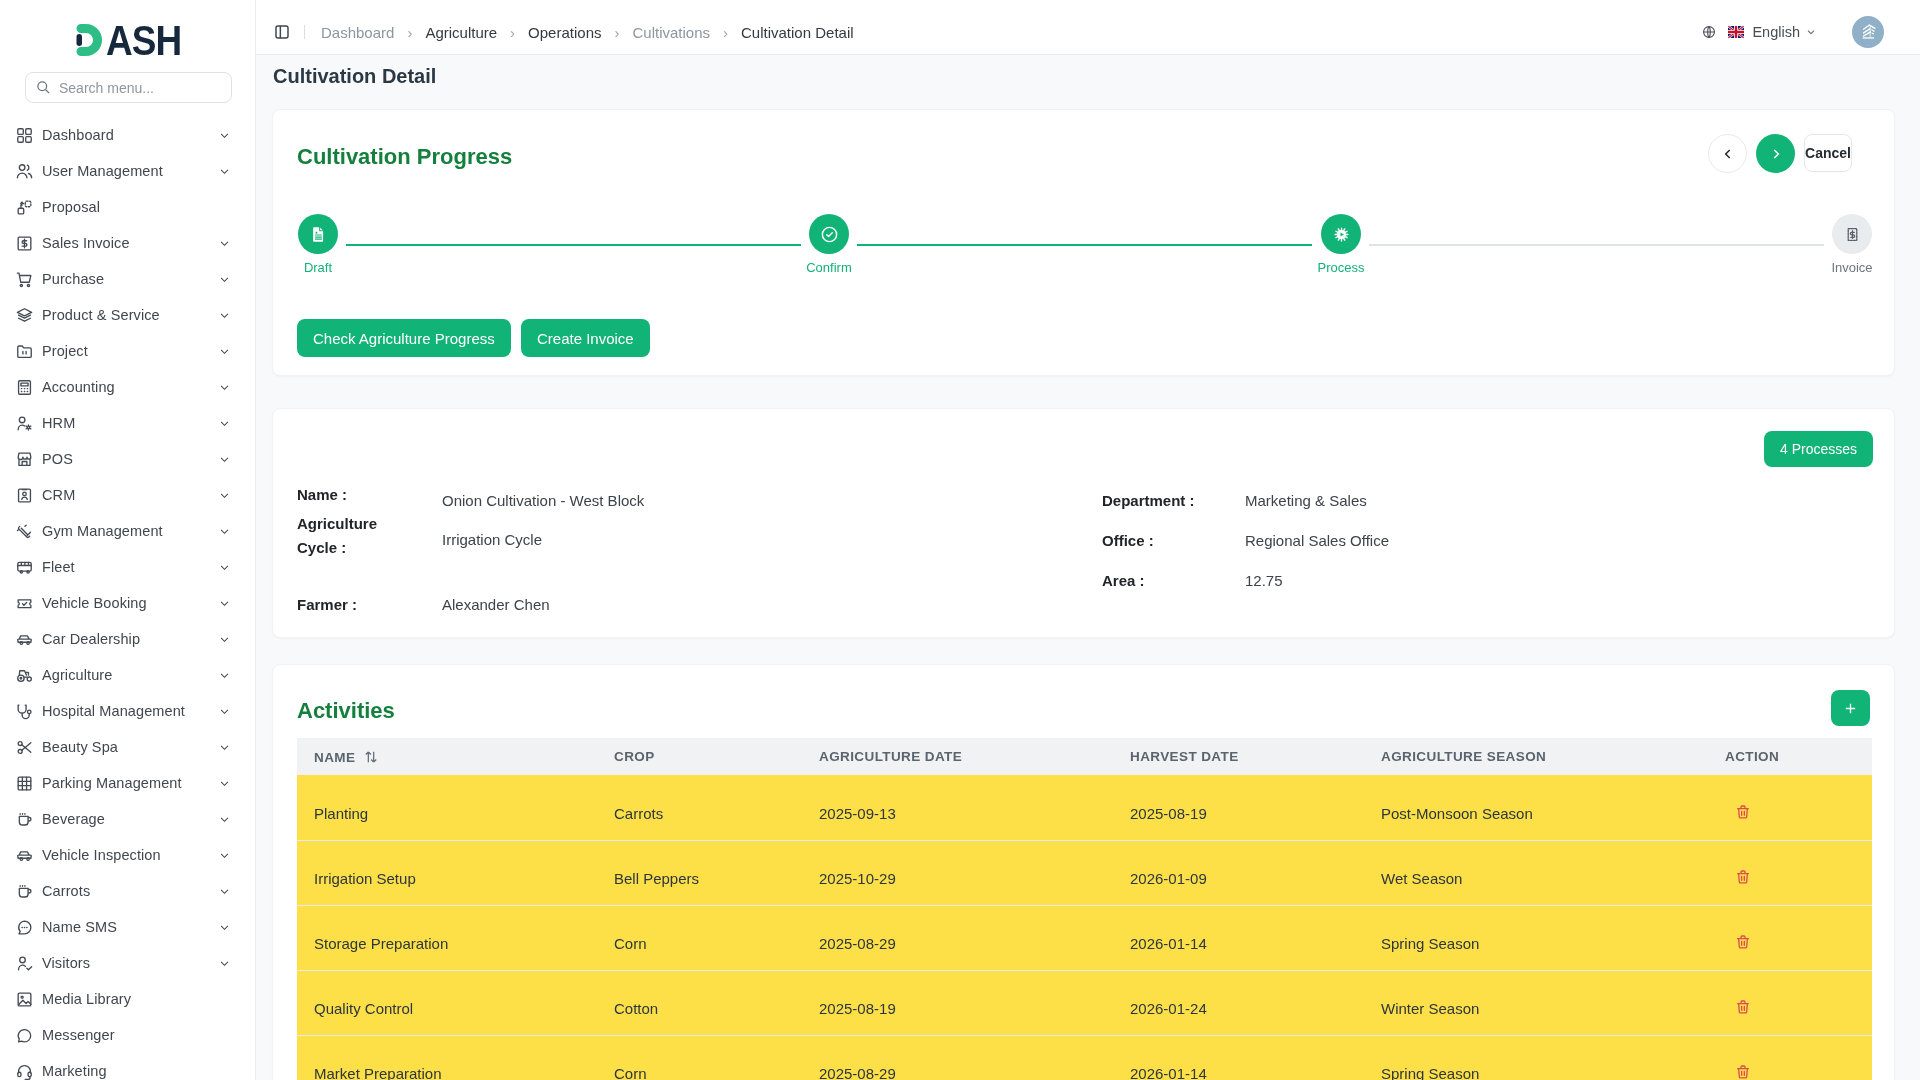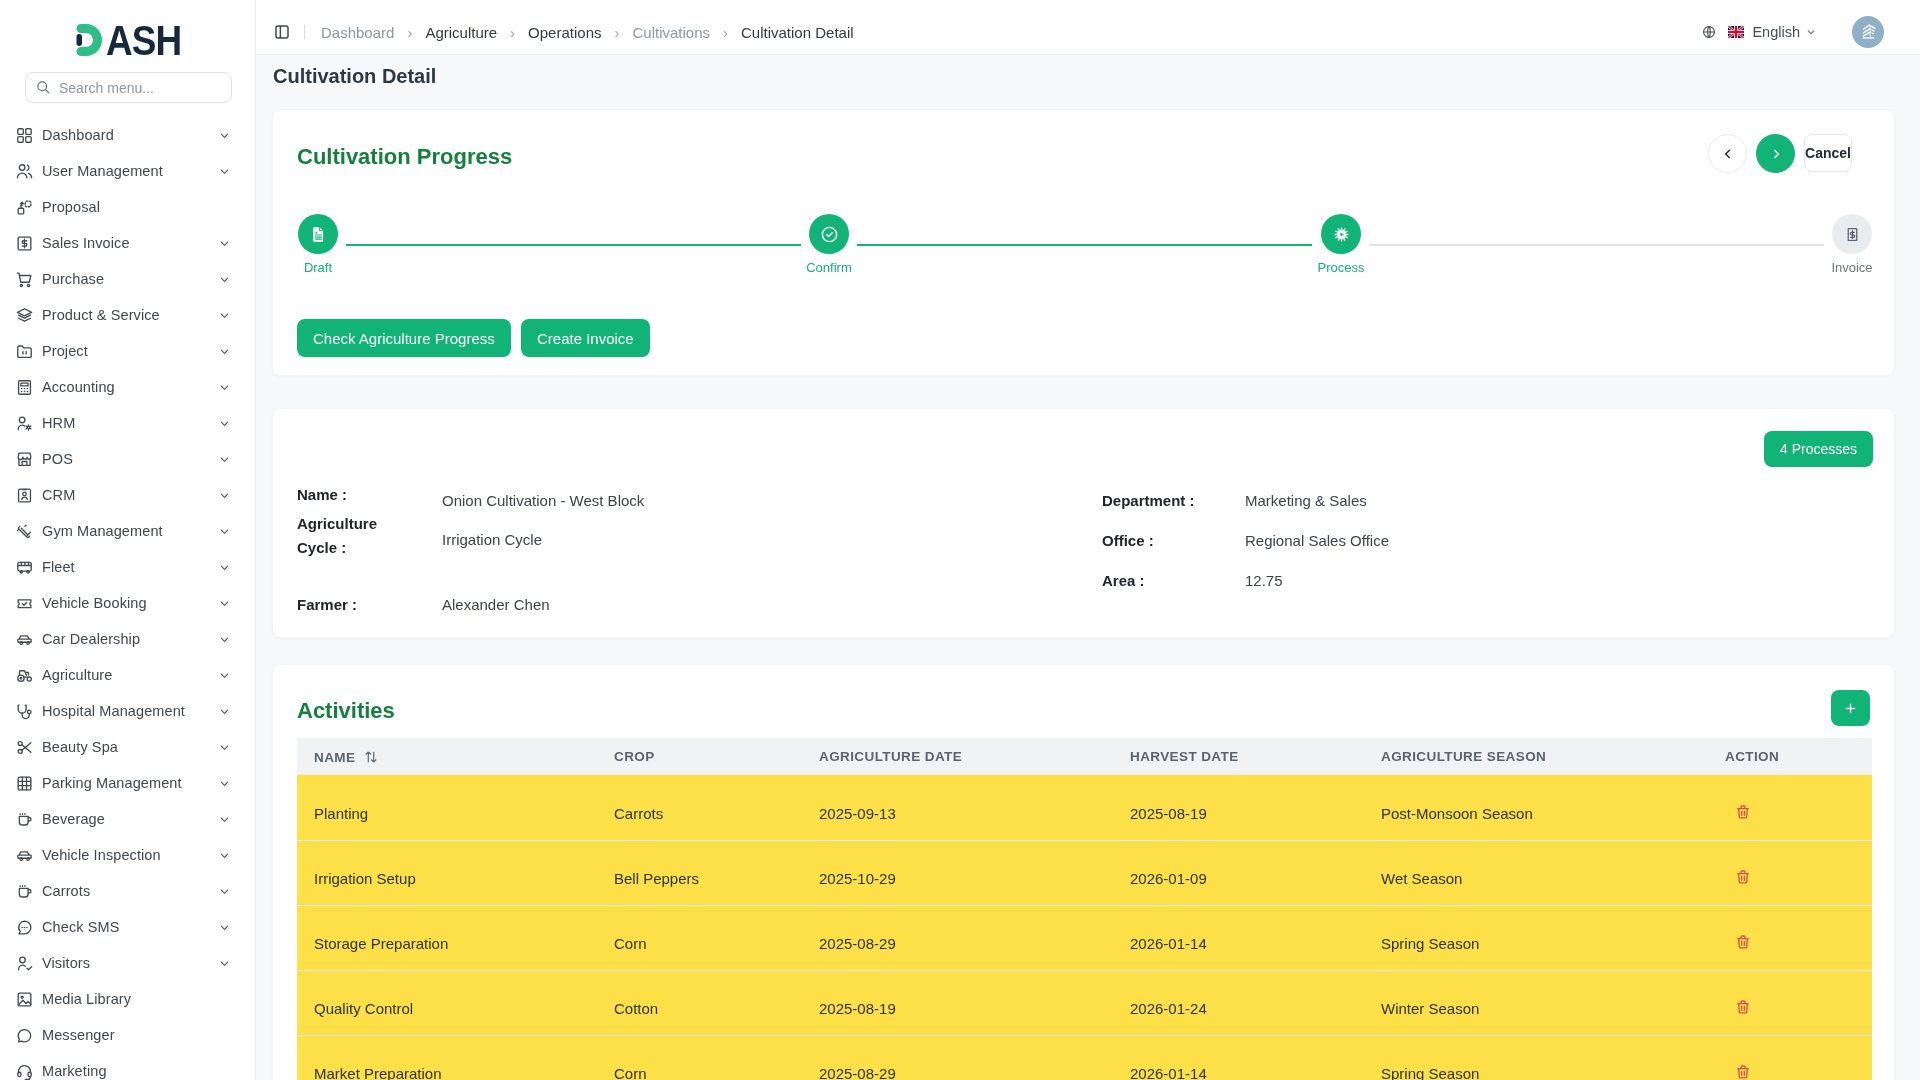--- a/index.html
+++ b/index.html
@@ -296,21 +296,21 @@
         <span class="lbl">Carrots</span>
         <svg class="chev" width="11" height="11" viewBox="0 0 24 24" fill="none" stroke="#3f454d" stroke-width="2.2">
           <path d="M4.5 8.5l7.5 7.5 7.5-7.5"></path>
         </svg>
       </div>
       <div class="mi">
         <svg class="ic" viewBox="0 0 24 24" fill="none" stroke="#444b54" stroke-width="1.7" stroke-linecap="round" stroke-linejoin="round">
           <path d="M12 4a8 8 0 0 1 0 16H5l1.5-3A8 8 0 0 1 12 4z"></path>
           <path d="M8.8 12h.4M11.8 12h.4M14.8 12h.4"></path>
         </svg>
-        <span class="lbl">Check SMS</span>
+        <span class="lbl">Name SMS</span>
         <svg class="chev" width="11" height="11" viewBox="0 0 24 24" fill="none" stroke="#3f454d" stroke-width="2.2">
           <path d="M4.5 8.5l7.5 7.5 7.5-7.5"></path>
         </svg>
       </div>
       <div class="mi">
         <svg class="ic" viewBox="0 0 24 24" fill="none" stroke="#444b54" stroke-width="1.7" stroke-linecap="round" stroke-linejoin="round">
           <circle cx="9.5" cy="7.5" r="3.5"></circle>
           <path d="M4.5 20c0-3.3 2.2-6 5-6 1.4 0 2.7.6 3.6 1.6"></path>
           <path d="M15 18l2 2 4-4"></path>
         </svg>

